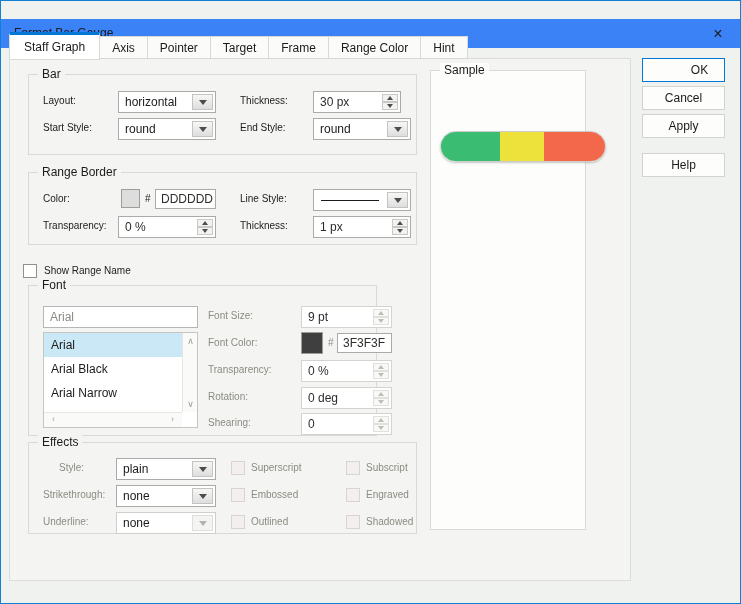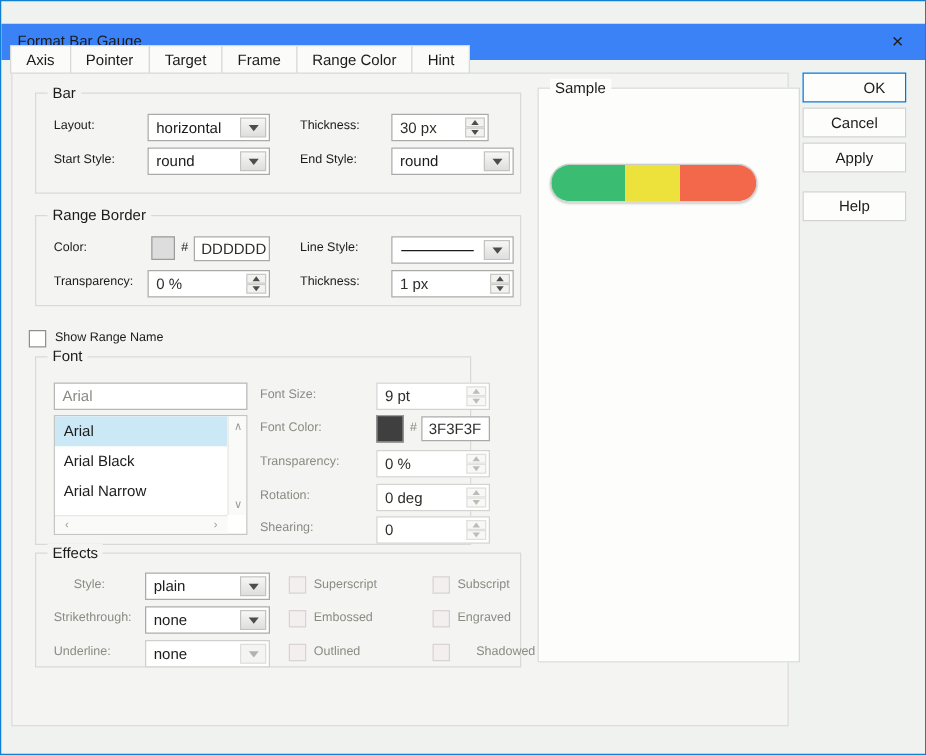--- a/index.html
+++ b/index.html
@@ -74,20 +74,23 @@
 <body>
 
 <div class="dialog">
 
   <div class="titlebar">
     <span class="title">Format Bar Gauge</span>
     <span class="close">×</span>
   </div>
 
   <div class="tabbar">
+    <div class="tab active">
+        <span>Staff Graph</span>
+      </div>
     <div class="tab">
         <span>Axis</span>
       </div>
     <div class="tab">
         <span>Pointer</span>
       </div>
     <div class="tab">
         <span>Target</span>
       </div>
     <div class="tab">
@@ -106,21 +109,21 @@
     <div class="grp" style="left:18px; top:15px; width:389px; height:81px;">
       <span class="cap">Bar</span>
       <span class="lbl" style="left:14px; top:20px;">Layout:</span>
       <div class="combo" style="left:89px; top:16px; width:98px;">
         <span class="val">horizontal</span>
         <span class="btn">
             <span class="tri-down"></span>
           </span>
       </div>
       <span class="lbl" style="left:211px; top:20px;">Thickness:</span>
-      <div class="spin" style="left:284px; top:16px; width:78px;">
+      <div class="spin" style="left:284px; top:16px; width:88px;">
         <span class="val">30 px</span>
         <span class="btns">
             <span class="sb up">
               <span class="tri-u"></span>
             </span>
             <span class="sb dn">
               <span class="tri-d"></span>
             </span>
           </span>
       </div>
@@ -282,24 +285,24 @@
       <span class="lbl dis" style="left:222px; top:19px;">Superscript</span>
       <div class="cb dis" style="left:317px; top:18px;"></div>
       <span class="lbl dis" style="left:337px; top:19px;">Subscript</span>
       <div class="cb dis" style="left:202px; top:45px;"></div>
       <span class="lbl dis" style="left:222px; top:46px;">Embossed</span>
       <div class="cb dis" style="left:317px; top:45px;"></div>
       <span class="lbl dis" style="left:337px; top:46px;">Engraved</span>
       <div class="cb dis" style="left:202px; top:72px;"></div>
       <span class="lbl dis" style="left:222px; top:73px;">Outlined</span>
       <div class="cb dis" style="left:317px; top:72px;"></div>
-      <span class="lbl dis" style="left:352px; top:73px;text-align:right;">Shadowed</span>
-    </div>
-
-    <div class="grp white" style="left:420px; top:11px; width:210px; height:460px;">
+      <span class="lbl dis" style="left:337px; top:73px;text-align:right;">Shadowed</span>
+    </div>
+
+    <div class="grp white" style="left:420px; top:11px; width:156px; height:460px;">
       <span class="cap">Sample</span>
       <div class="gauge" style="left:9px; top:60px; width:166px;">
         <div class="seg" style="background: rgb(58, 189, 115); width: 36%;"></div>
         <div class="seg" style="background: rgb(237, 226, 59); width: 27%;"></div>
         <div class="seg" style="background: rgb(243, 104, 75); width: 37%;"></div>
       </div>
     </div>
 
   </div>
 

